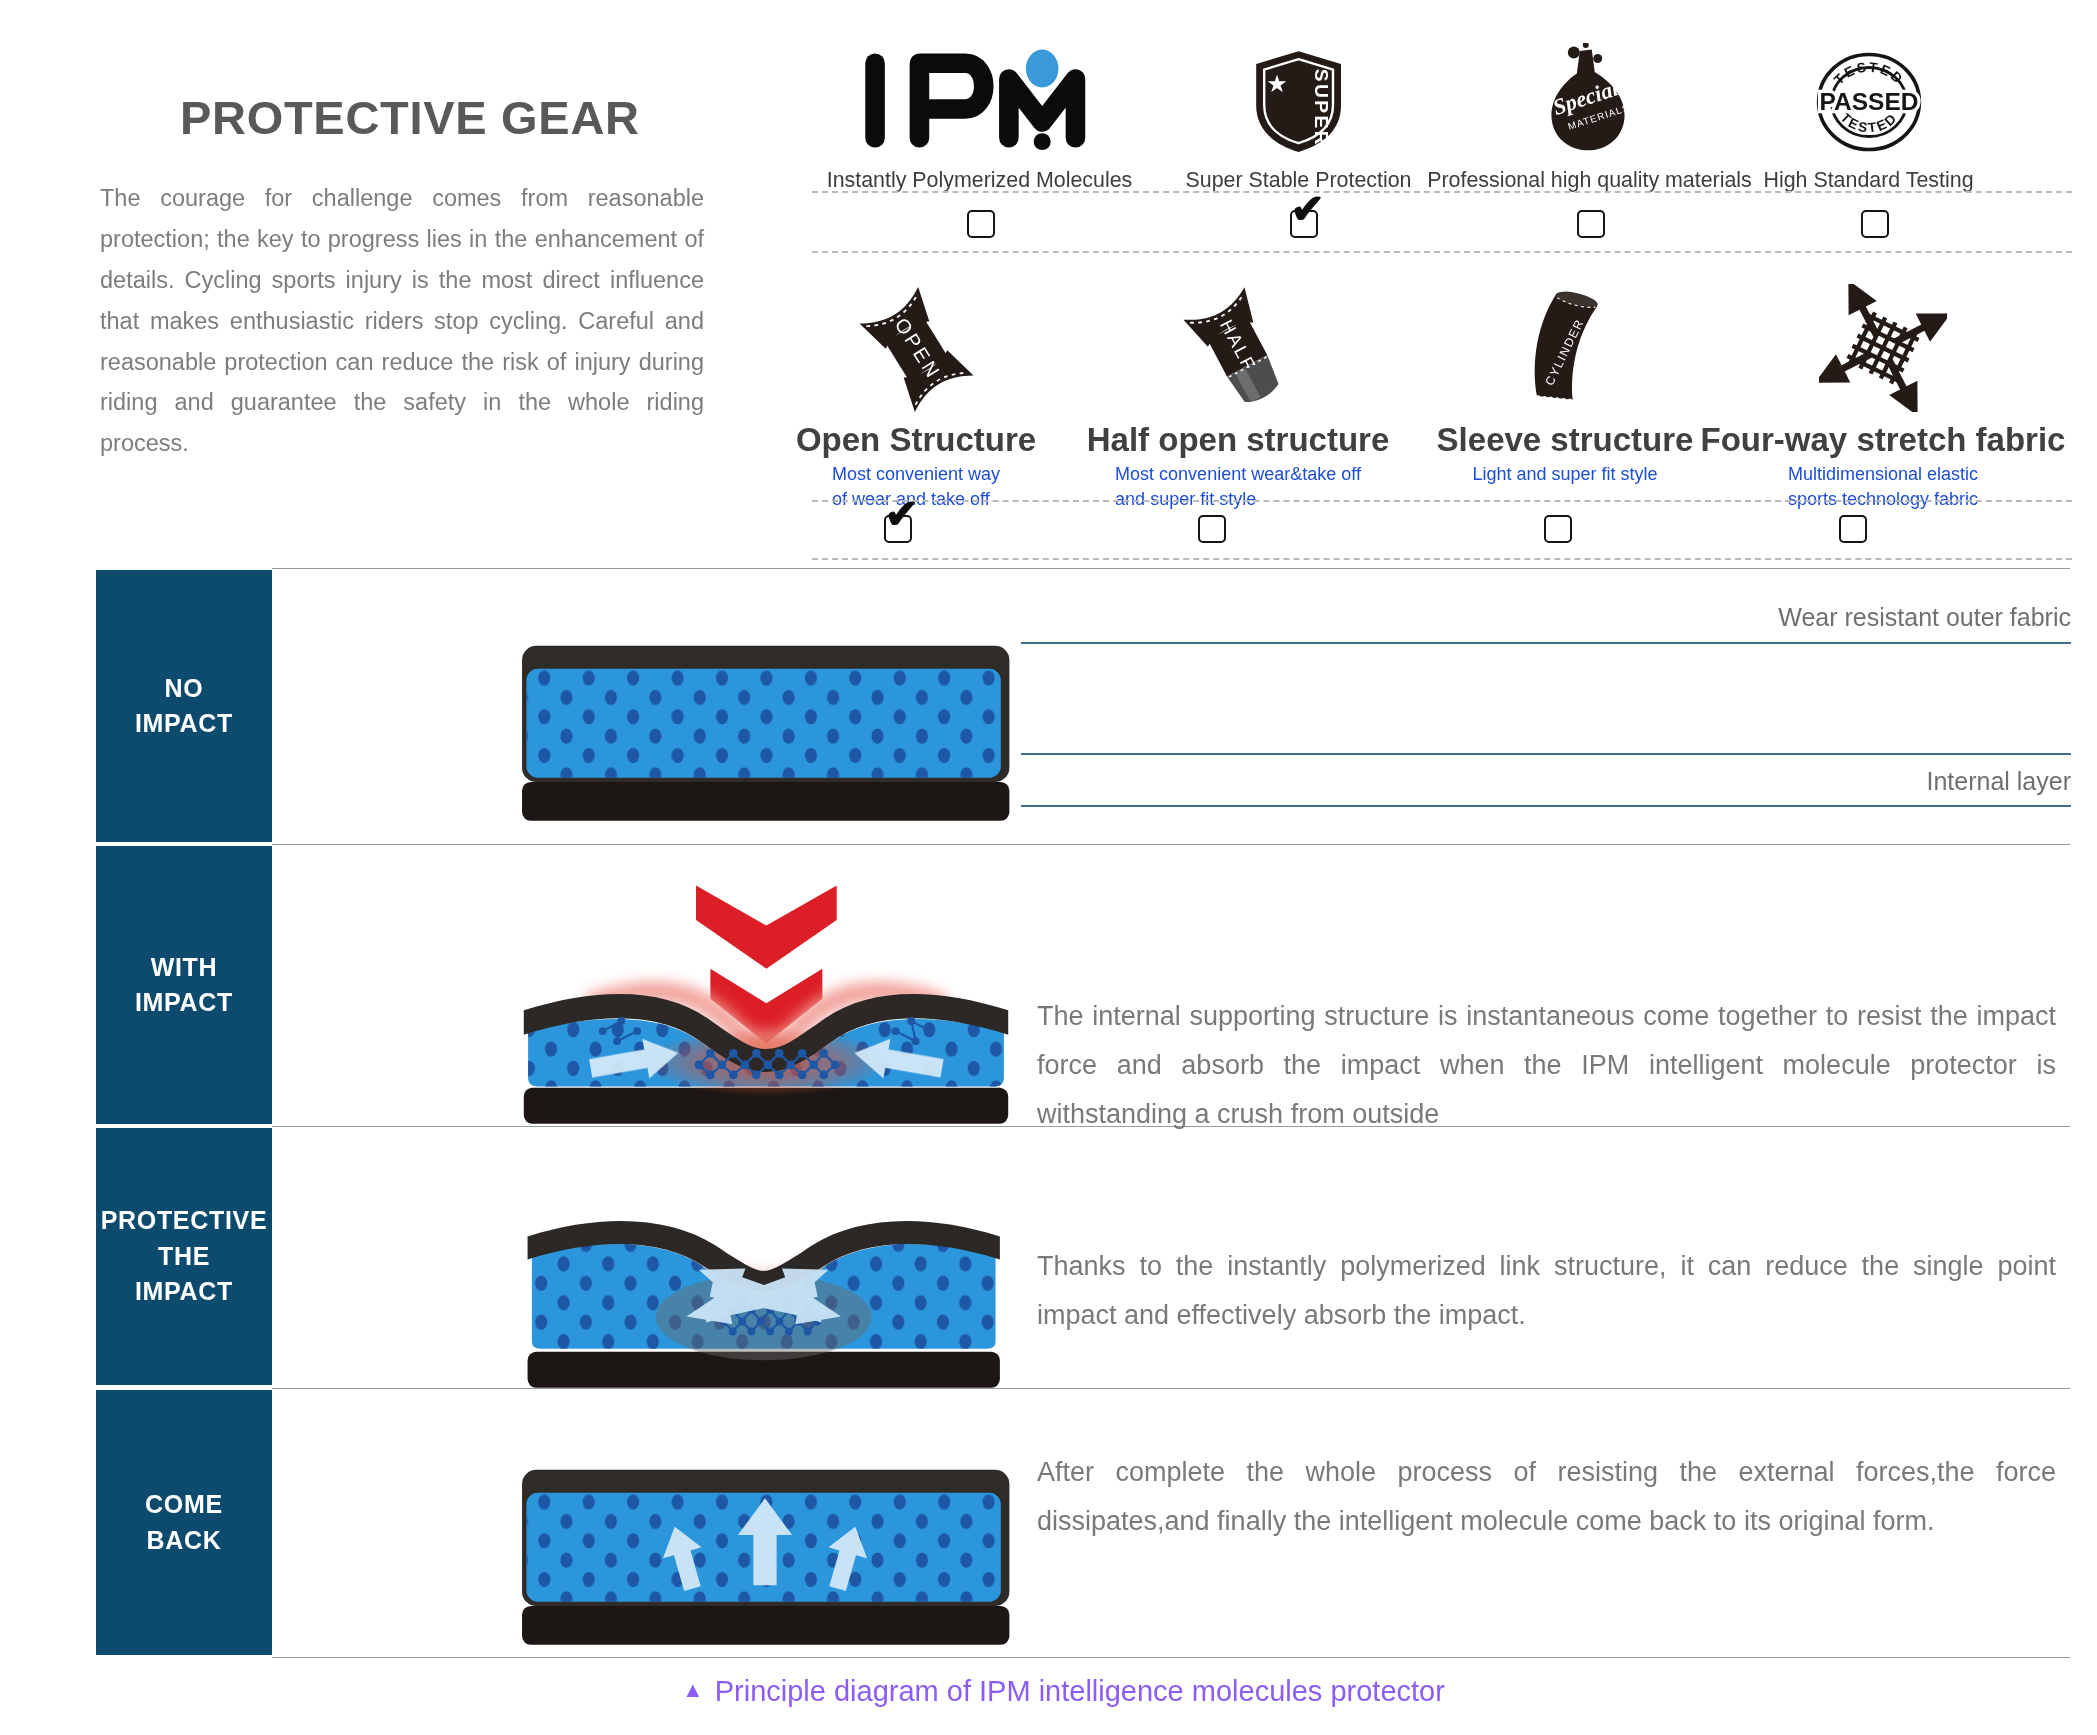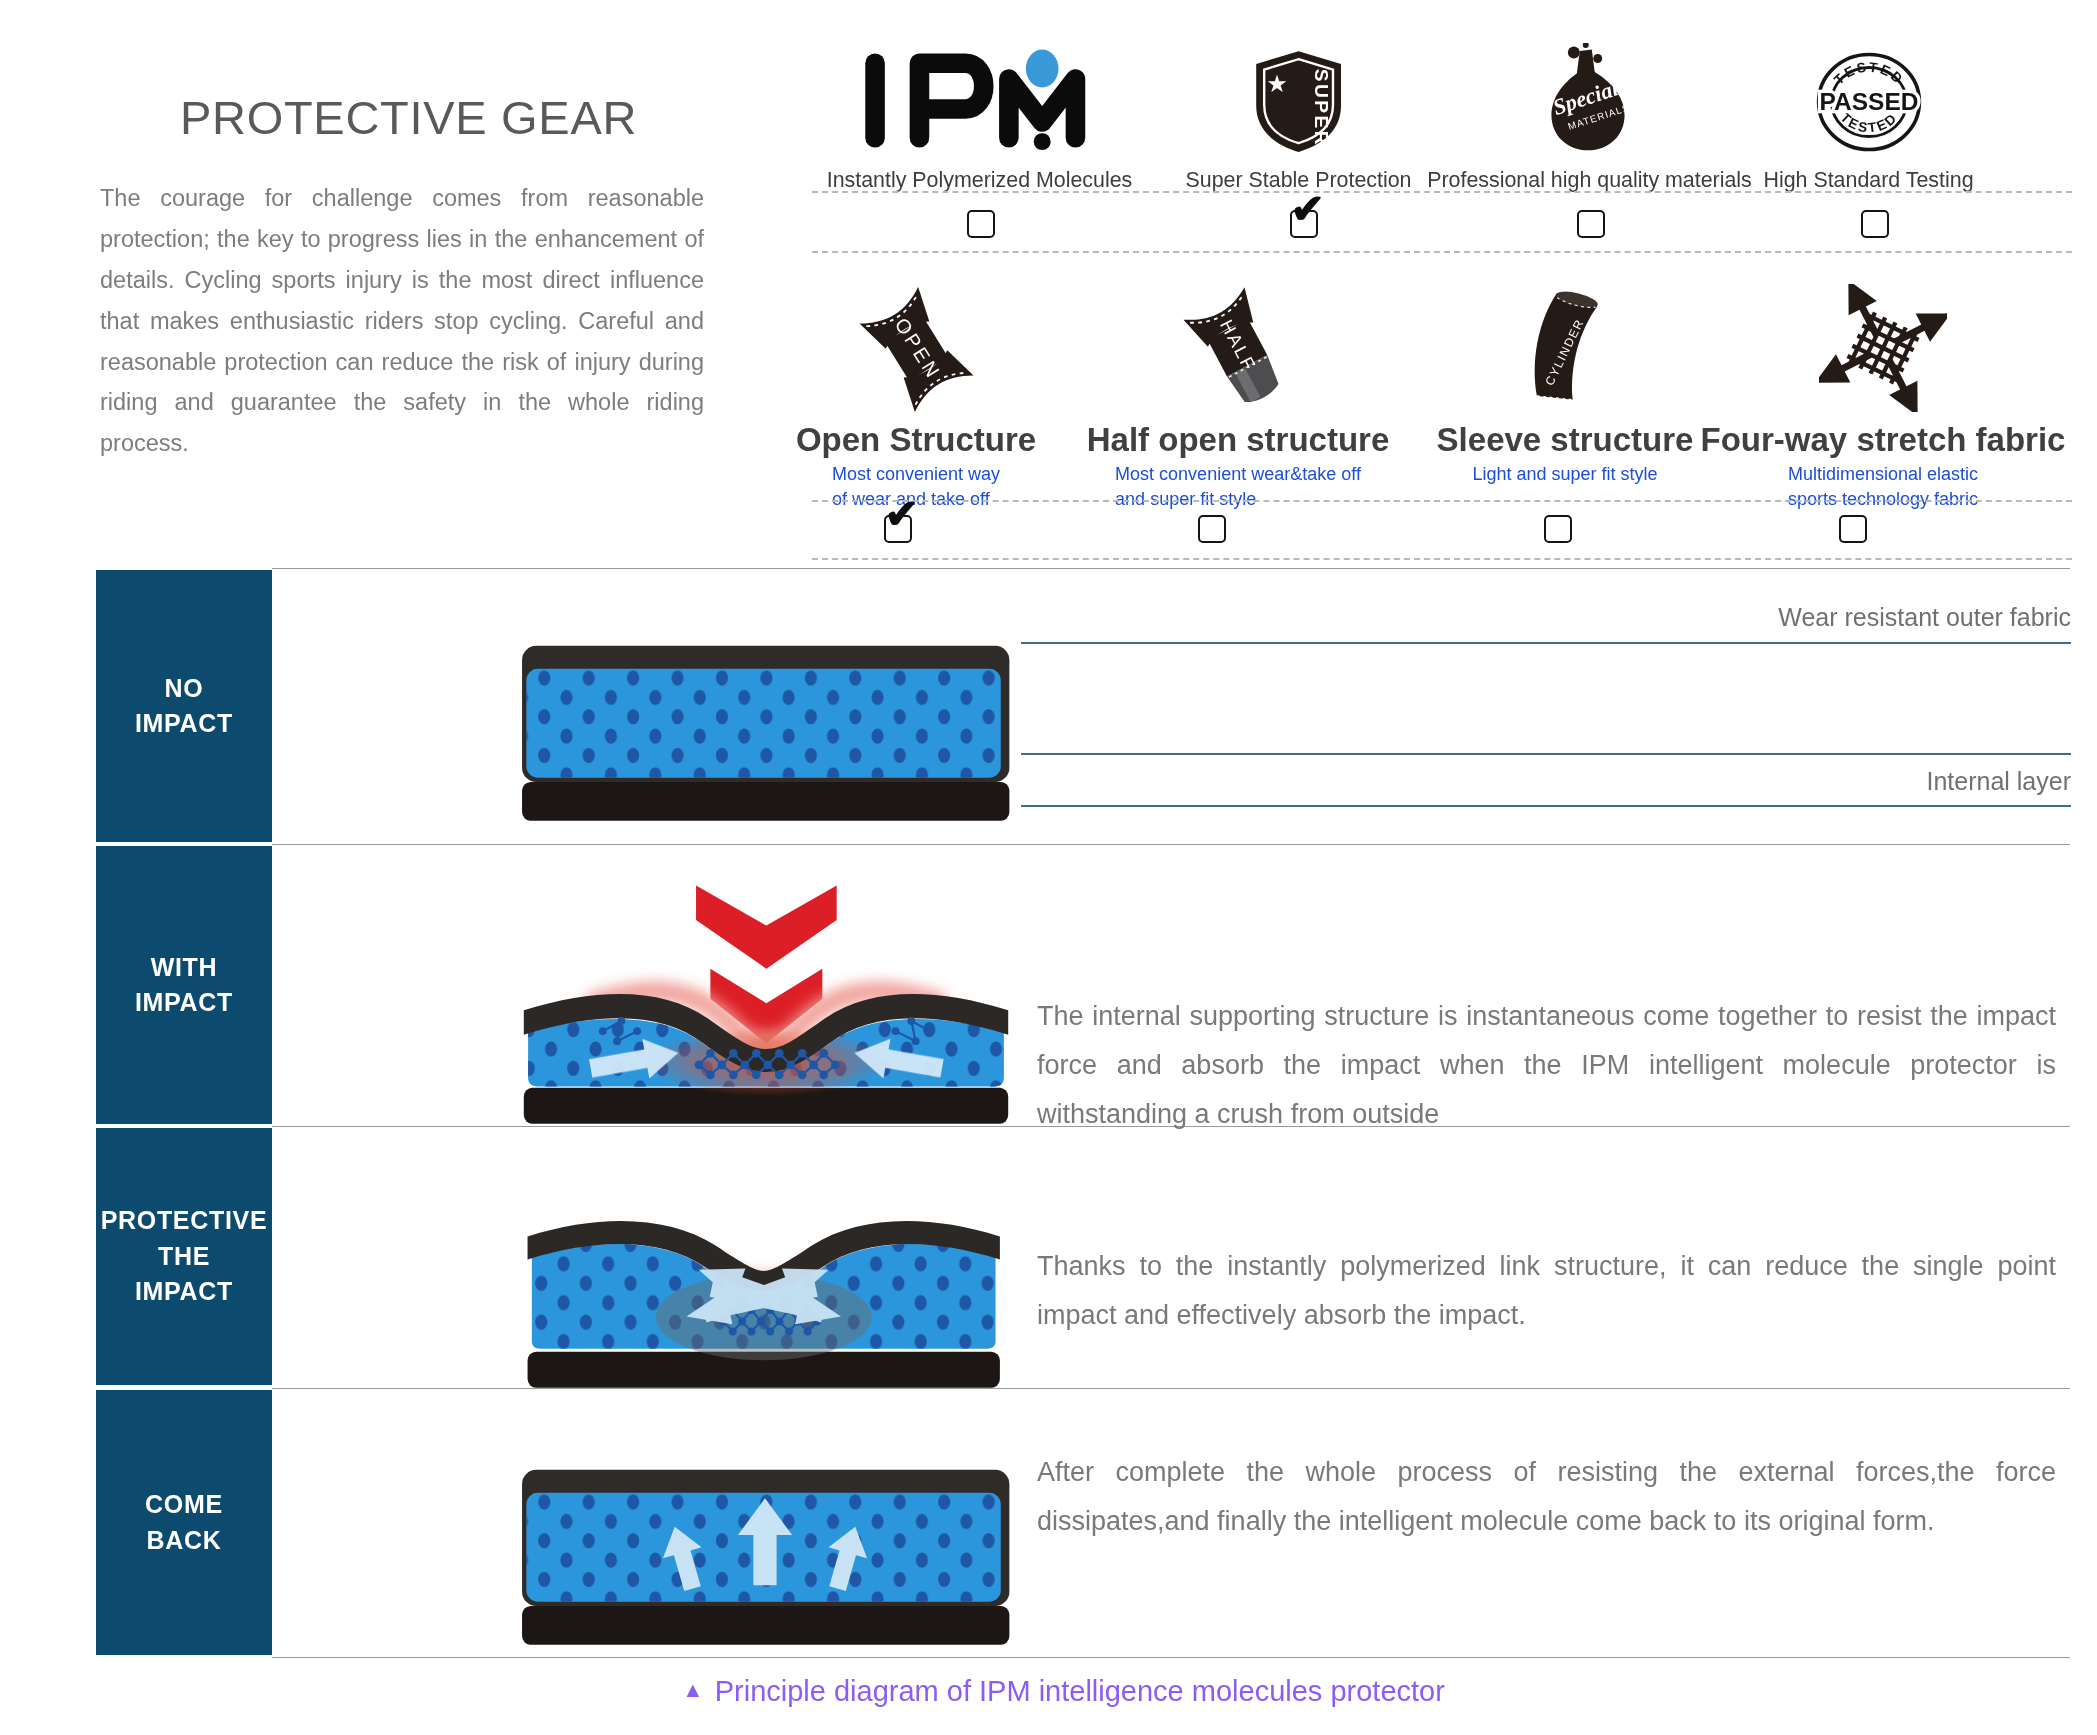--- a/index.html
+++ b/index.html
@@ -1,19 +1,19 @@
 <!DOCTYPE html>
 <html style="font-size:11.4px"><head>
 <meta charset="utf-8">
 <style>
   html,body{margin:0;padding:0;background:#fff;}
   .page{position:relative;width:2097px;height:1735px;background:#ffffff;overflow:hidden;
         font-family:"Liberation Sans",sans-serif;}
   .abs{position:absolute;}
-  .title{position:absolute;left:180px;top:90px;width:542px;font-size:47px;font-weight:normal;
+  .title{position:absolute;left:180px;top:90px;width:542px;font-size:47px;font-weight:bold;
          color:#58595b;letter-spacing:0.7px;}
   .intro{position:absolute;left:100px;top:178px;width:604px;font-size:23.5px;line-height:1.74;
          color:#7b7d7e;text-align:justify;}
   .feat-col{position:absolute;top:18.5px;width:299px;height:174px;display:flex;flex-direction:column;
             align-items:center;justify-content:flex-end;}
   .feat-icon{flex:0 0 auto;margin-bottom:11.4px;display:flex;align-items:flex-end;justify-content:center;}
   .feat-cap{font-size:21.4px;color:#3d3d3f;text-align:center;white-space:nowrap;}
   .struct-col{position:absolute;top:277px;width:328px;display:flex;flex-direction:column;
               align-items:center;}
   .struct-icon{height:135px;display:flex;align-items:flex-end;justify-content:center;}

